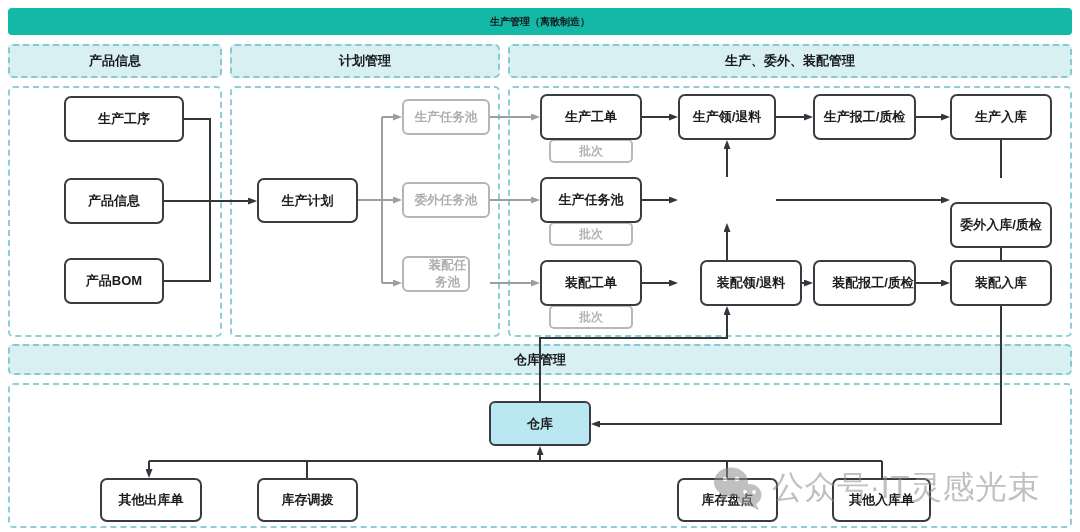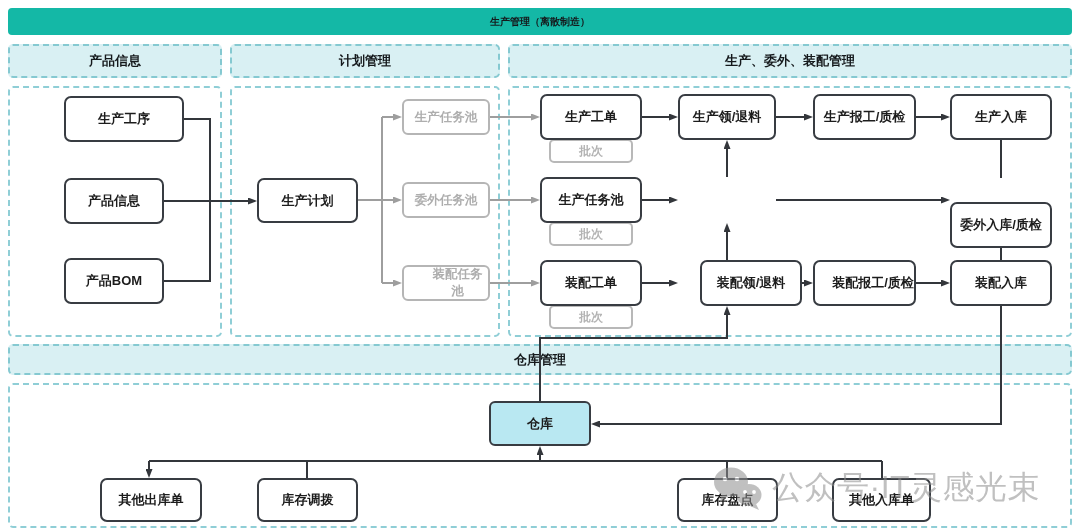--- a/index.html
+++ b/index.html
@@ -130,21 +130,21 @@
     </g>
   </svg>
 
   <div class="node" style="left:64px;top:96px;width:120px;height:46px;">生产工序</div>
   <div class="node" style="left:64px;top:178px;width:100px;height:46px;">产品信息</div>
   <div class="node" style="left:64px;top:258px;width:100px;height:46px;">产品BOM</div>
 
   <div class="node plan" style="left:257px;top:178px;width:101px;height:45px;">生产计划</div>
   <div class="gray-node" style="left:402px;top:99px;width:88px;height:36px;">生产任务池</div>
   <div class="gray-node" style="left:402px;top:182px;width:88px;height:36px;">委外任务池</div>
-  <div class="gray-node" style="left:402px;top:265px;width:88px;height:36px;padding-left:23px;">装配任务池</div>
+  <div class="gray-node" style="left:402px;top:256px;width:68px;height:36px;padding-left:23px;">装配任务池</div>
 
   <div class="batch" style="left:549px;top:139px;width:84px;height:24px;">批次</div>
   <div class="batch" style="left:549px;top:222px;width:84px;height:24px;">批次</div>
   <div class="batch" style="left:549px;top:305px;width:84px;height:24px;">批次</div>
 
   <div class="node" style="left:540px;top:94px;width:102px;height:46px;">生产工单</div>
   <div class="node" style="left:678px;top:94px;width:98px;height:46px;">生产领/退料</div>
   <div class="node" style="left:813px;top:94px;width:103px;height:46px;">生产报工/质检</div>
   <div class="node" style="left:950px;top:94px;width:102px;height:46px;">生产入库</div>
 

